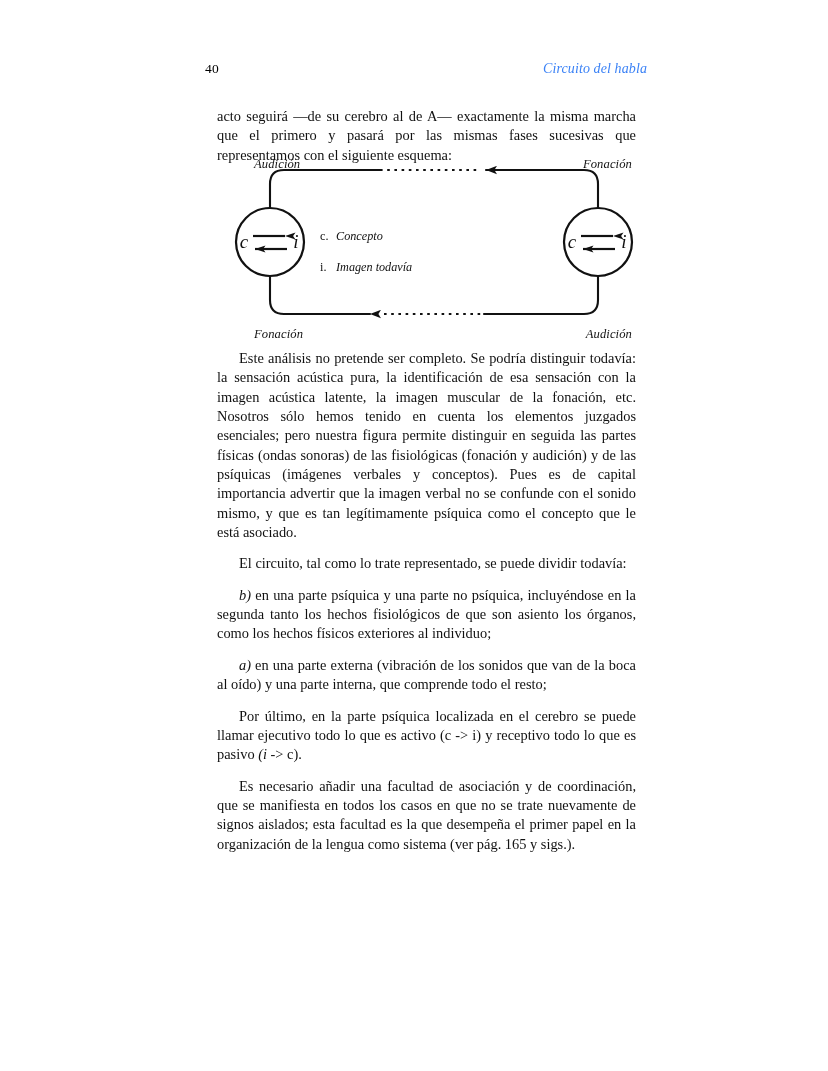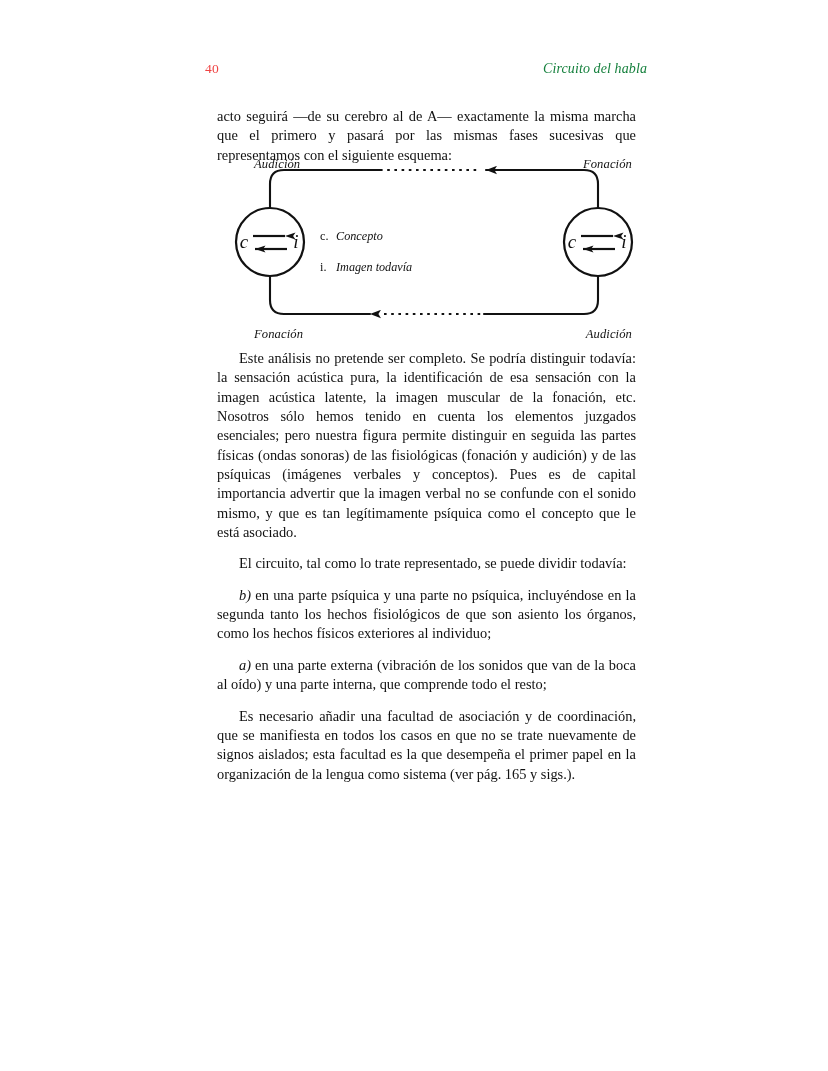--- a/index.html
+++ b/index.html
@@ -30,26 +30,26 @@
     top: 61px;
     width: 442px;
     height: 20px;
     display: flex;
     align-items: baseline;
     justify-content: space-between;
   }
   .folio {
     font-size: 13.5px;
     letter-spacing: 0.2px;
-    color: #ef4444;
+    color: #000000;
   }
   .runtitle {
     font-size: 14px;
     font-style: italic;
-    color: #15803d;
+    color: #3b82f6;
     letter-spacing: 0.1px;
     text-align: right;
   }
 
   
   .col {
     position: absolute;
     left: 205px;
     width: 443px;
     font-size: 14.4px;
@@ -190,17 +190,18 @@
 
     <p class="ind">Este análisis no pretende ser completo. Se podría distinguir todavía: la sensación acústica pura, la identificación de esa sensación con la imagen acústica latente, la imagen muscular de la fonación, etc. Nosotros sólo hemos tenido en cuenta los elementos juzgados esenciales; pero nuestra figura permite distinguir en seguida las partes físicas (ondas sonoras) de las fisiológicas (fonación y audición) y de las psíquicas (imágenes verbales y conceptos). Pues es de capital importancia advertir que la imagen verbal no se confunde con el sonido mismo, y que es tan legítimamente psíquica como el concepto que le está asociado.</p>
 
     <p class="ind">El circuito, tal como lo trate representado, se puede dividir todavía:</p>
 
     <p class="ind"><i>b)</i><span> en una parte psíquica y una parte no psíquica, incluyéndose en la segunda tanto los hechos fisiológicos de que son asiento los órganos, como los hechos físicos exteriores al individuo;</span></p>
 
     <p class="ind"><i>a)</i><span> en una parte externa (vibración de los sonidos que van de la boca al oído) y una parte interna, que comprende todo el resto;</span></p>
 
 
+    <p class="ind"><span>Por último, en la parte psíquica localizada en el cerebro se puede llamar ejecutivo todo lo que es activo (c -&gt; i) y receptivo todo lo que es pasivo </span><i>(i </i><span>-&gt; </span><span>c).</span></p>
 
     <p class="ind">Es necesario añadir una facultad de asociación y de coordinación, que se manifiesta en todos los casos en que no se trate nuevamente de signos aislados; esta facultad es la que desempeña el primer papel en la organización de la lengua como sistema (ver pág. 165 y sigs.).</p>
   </div>
 
 </div>
 
 </body></html>

